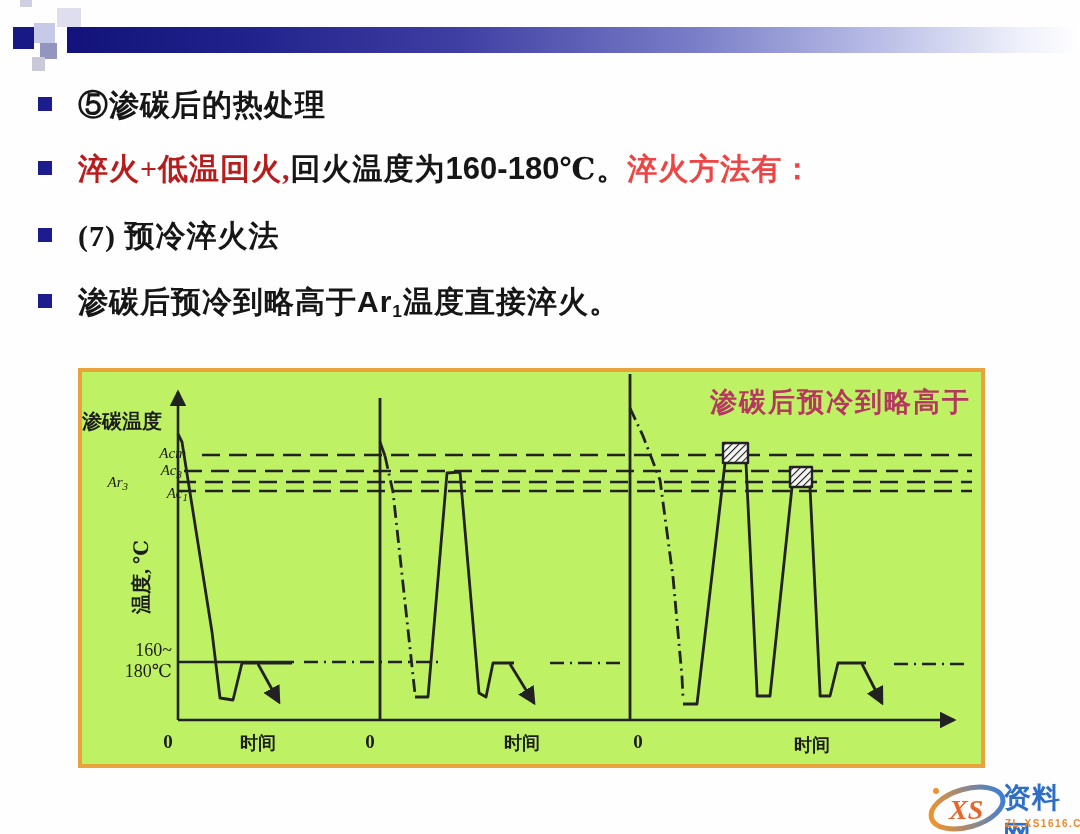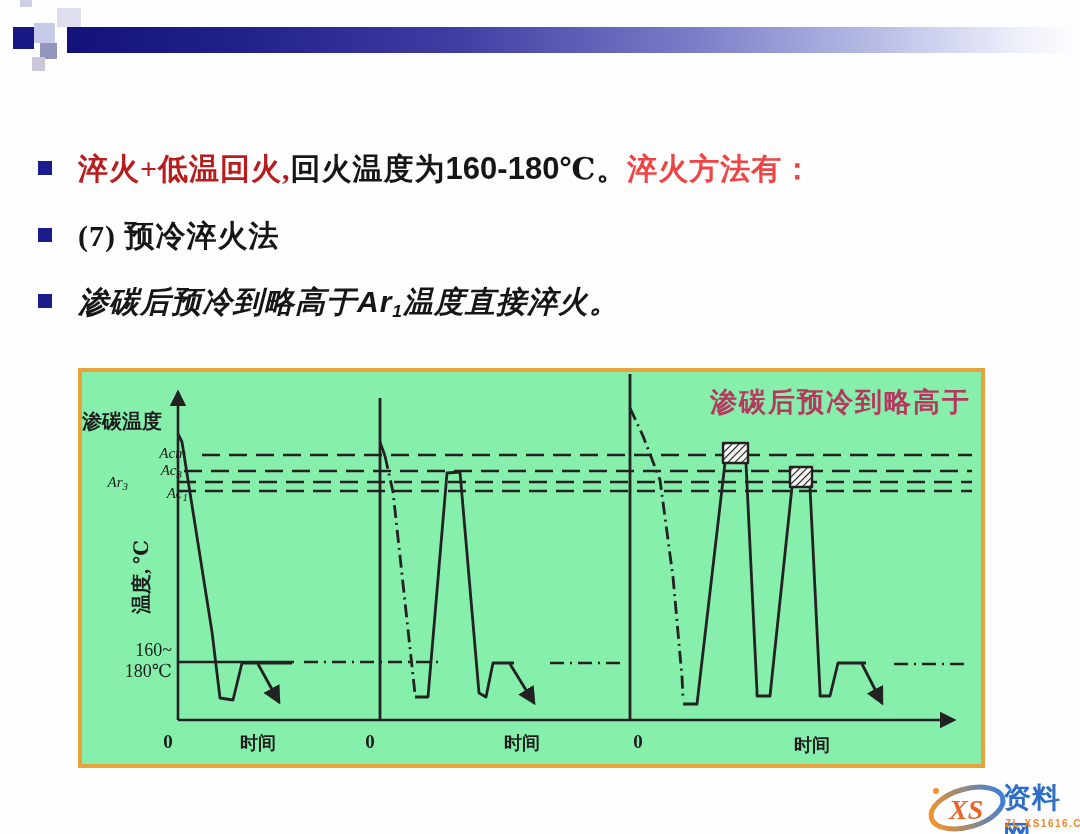--- a/index.html
+++ b/index.html
@@ -18,21 +18,21 @@
   .bullet{width:14px;height:14px;background:#1c1c8e;margin:11px 26px 0 0;flex:0 0 auto;}
   .btxt{font-size:30px;font-weight:700;color:#161616;letter-spacing:1px;line-height:1.25;}
   .teal{color:#b91c1c;}
   .bluev{color:#ef4444;}
   .num{font-family:"Liberation Sans","DejaVu Sans",sans-serif;font-weight:700;letter-spacing:0;}
   .arsym{font-family:"Liberation Sans","DejaVu Sans",sans-serif;font-weight:700;}
   .sub1{font-size:0.58em;vertical-align:-0.28em;font-family:"Liberation Sans","DejaVu Sans",sans-serif;font-weight:700;}
   
   .diagram{
     position:absolute;left:78px;top:368px;width:899px;height:392px;
-    border:4px solid #e8a33d;background:#86efac;
+    border:4px solid #e8a33d;background:#bef264;
   }
   .dg-title{
     position:absolute;top:12px;right:10px;
     font-size:27px;font-weight:700;color:#b5395f;letter-spacing:2px;
   }
   .dg-svg{position:absolute;left:0;top:0;}
   .dg-svg text{font-family:"Liberation Serif","DejaVu Serif",serif;fill:#1c1c1c;}
   
   .wm{position:absolute;left:925px;top:778px;width:155px;height:56px;}
   .wm-name{position:absolute;left:78px;top:1px;font-size:28px;font-weight:700;color:#2e6fc5;letter-spacing:1px;font-family:"Liberation Sans","DejaVu Sans",sans-serif;}
@@ -44,32 +44,36 @@
 <div class="slide">
 
   <div class="sq" style="left:20px;top:0;width:12px;height:7px;background:#cfcfe4;"></div>
   <div class="sq" style="left:57px;top:8px;width:24px;height:19px;background:#dedeef;"></div>
   <div class="sq" style="left:34px;top:23px;width:21px;height:20px;background:#c7c9e8;"></div>
   <div class="sq" style="left:13px;top:27px;width:21px;height:22px;background:#191985;"></div>
   <div class="sq" style="left:40px;top:43px;width:17px;height:16px;background:#9495bf;"></div>
   <div class="sq" style="left:32px;top:57px;width:13px;height:14px;background:#c9c9d9;"></div>
   <div class="hdr-bar"></div>
 
+  <div class="row" style="top:86px;">
+    <div class="bullet"></div>
+    <div class="btxt">⑤渗碳后的热处理</div>
+  </div>
 
   <div class="row" style="top:150px;">
     <div class="bullet"></div>
     <div class="btxt"><span class="teal">淬火+低温回火,</span><span>回火温度为</span><span class="num" style="font-size:31px;">160-180</span><span>℃。</span><span class="bluev">淬火方法有：</span></div>
   </div>
 
   <div class="row" style="top:217px;">
     <div class="bullet"></div>
     <div class="btxt">(7) 预冷淬火法</div>
   </div>
 
-  <div class="row" style="top:283px;font-style:italic;">
+  <div class="row" style="top:283px;">
     <div class="bullet"></div>
     <div class="btxt"><span>渗碳后预冷到略高于</span><span class="arsym">Ar</span><span class="sub1">1</span><span>温度直接淬火。</span></div>
   </div>
 
   <div class="diagram">
     <svg class="dg-svg" width="899" height="392" viewBox="0 0 899 392">
       <defs>
         <marker id="arr" viewBox="0 0 10 10" refX="8.5" refY="5" markerWidth="6.5" markerHeight="6.5" orient="auto-start-reverse">
           <path d="M0,0 L10,5 L0,10 z" fill="#222"></path>
         </marker>

